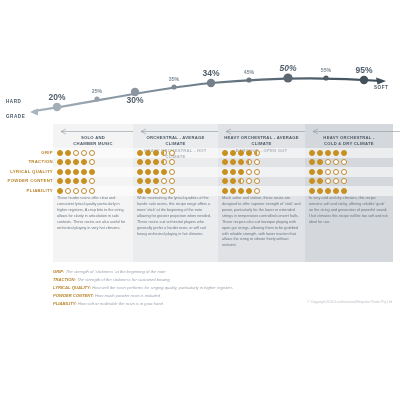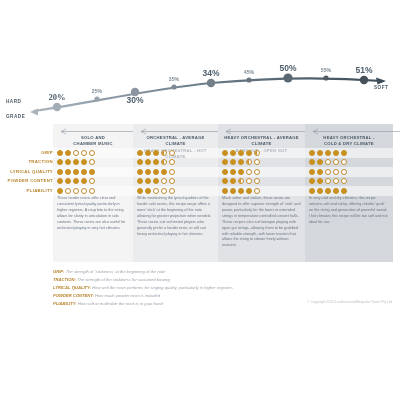--- a/index.html
+++ b/index.html
@@ -166,29 +166,29 @@
           <circle cx="174" cy="25" r="2.6" fill="rgb(128,138,148)"></circle>
           <circle cx="211" cy="21" r="4.2" fill="rgb(117,127,137)"></circle>
           <circle cx="249" cy="18" r="2.6" fill="rgb(105,115,125)"></circle>
           <circle cx="288" cy="16" r="4.6" fill="rgb(93,103,113)"></circle>
           <circle cx="326" cy="16" r="2.6" fill="rgb(82,92,102)"></circle>
           <circle cx="364" cy="18" r="4.2" fill="rgb(70,80,90)"></circle>
         </g>
     </svg>
 
     <div id="pct-labels">
-        <div class="pct major" style="left: 57px; top: 30px; font-family: Liberation Serif, serif;">20%</div>
+        <div class="pct major" style="left: 57px; top: 30px;">20%</div>
         <div class="pct minor" style="left: 97px; top: 26px;">25%</div>
         <div class="pct major" style="left: 135px; top: 33px;">30%</div>
         <div class="pct minor" style="left: 174px; top: 14px;">35%</div>
         <div class="pct major" style="left: 211px; top: 6px;">34%</div>
         <div class="pct minor" style="left: 249px; top: 7px;">45%</div>
-        <div class="pct major" style="left: 288px; top: 1px;">50%</div>
+        <div class="pct major" style="left: 288px; top: 1px; font-style: italic;">50%</div>
         <div class="pct minor" style="left: 326px; top: 5px;">55%</div>
-        <div class="pct major" style="left: 364px; top: 3px;">51%</div>
+        <div class="pct major" style="left: 364px; top: 3px;">95%</div>
       </div>
   </div>
 
   <div class="bands">
 
     <div class="band b0">
       <svg class="band-arrow" viewBox="0 0 100 7" preserveAspectRatio="none">
         <line x1="3" y1="3.5" x2="97" y2="3.5" stroke="#8b98a3" stroke-width="0.6"></line>
         <path d="M 3 3.5 L 8 1 M 3 3.5 L 8 6" stroke="#8b98a3" stroke-width="0.6" fill="none"></path>
         <path d="M 97 3.5 L 92 1 M 97 3.5 L 92 6" stroke="#8b98a3" stroke-width="0.6" fill="none"></path>

